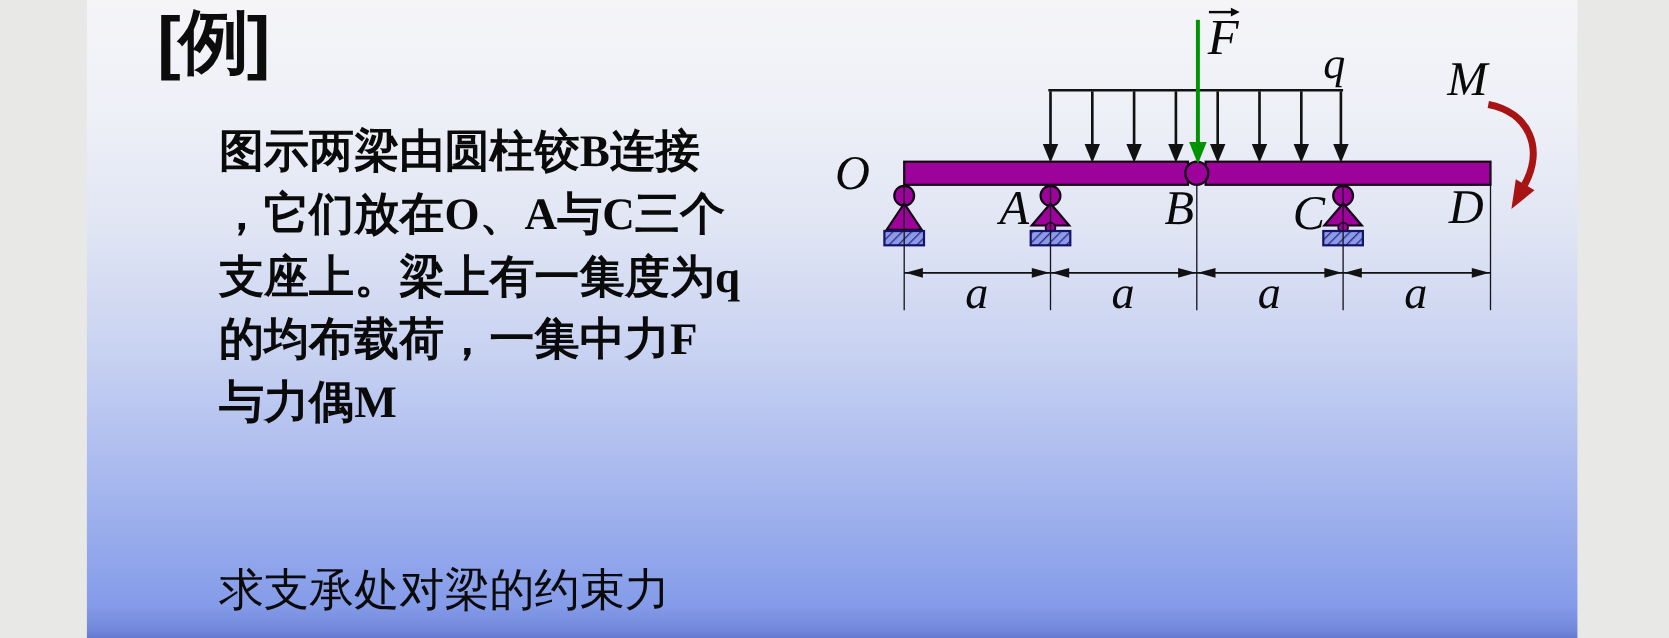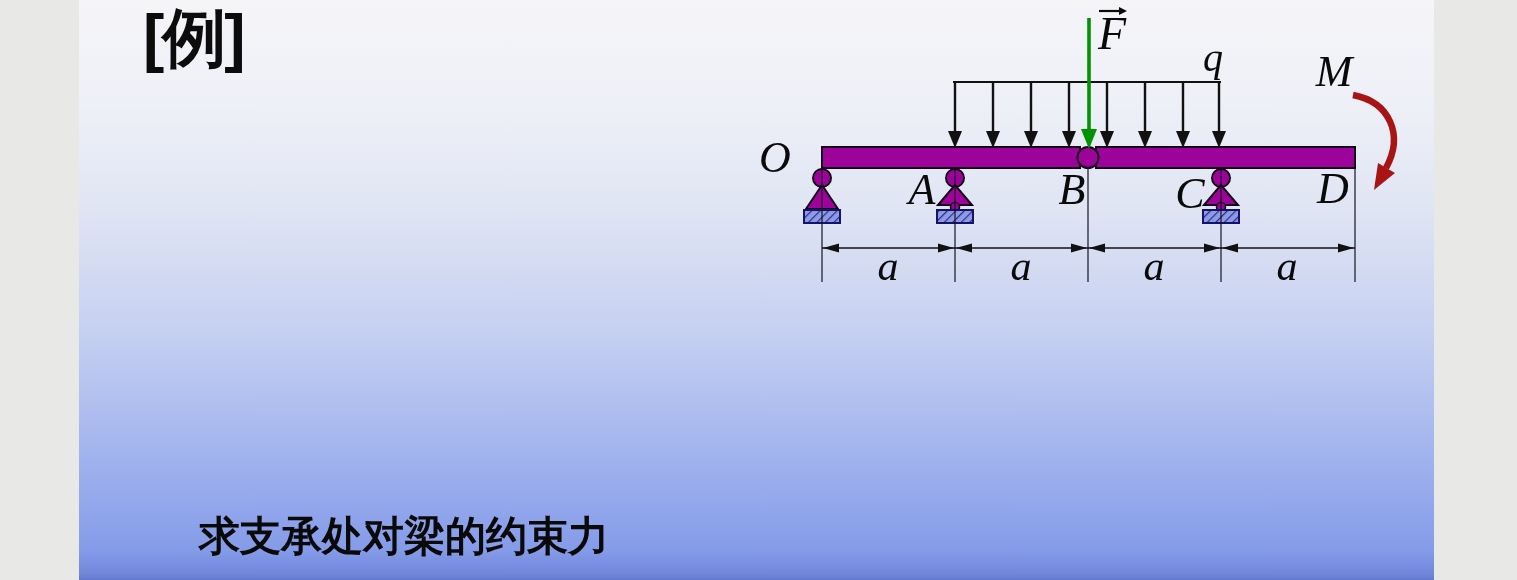--- a/index.html
+++ b/index.html
@@ -9,32 +9,39 @@
   .slide{position:absolute;left:79px;top:0;width:1355px;height:580px;
          background:linear-gradient(180deg,#f5f5f8 0%,#eef0f7 18%,#e0e5f4 36%,
                     #c7d1f1 56%,#a6b7ee 76%,#849be9 95%,#7186d8 99%,#6379cf 100%);}
   .slide-title{position:absolute;left:64px;top:0px;
          font-family:"Liberation Sans",sans-serif;font-weight:800;
          font-size:64px;line-height:76px;color:#0c0c0c;letter-spacing:-2px;}
   .para{position:absolute;left:120px;top:109px;width:580px;
         font-size:41px;line-height:57px;font-weight:700;color:#0a0a0a;}
   .para .line{white-space:nowrap;}
   .question{position:absolute;left:120px;top:512px;width:600px;
-        font-size:41px;line-height:48px;font-weight:700;color:#0a0a0a;white-space:nowrap;}
+        font-size:41px;line-height:48px;font-weight:400;color:#0a0a0a;white-space:nowrap;}
   .diagram-svg{position:absolute;left:671px;top:0;}
   .lbl{font-family:"Liberation Serif",serif;font-style:italic;fill:#0a0a0a;}
 </style>
 </head>
 <body>
 
 <div class="stage">
   <div class="slide">
 
     <div class="slide-title">[例]</div>
 
+    <div class="para">
+      <div class="line">图示两梁由圆柱铰B连接</div>
+      <div class="line">，它们放在O、A与C三个</div>
+      <div class="line">支座上。梁上有一集度为q</div>
+      <div class="line">的均布载荷，一集中力F</div>
+      <div class="line">与力偶M</div>
+    </div>
 
     <div class="question">求支承处对梁的约束力</div>
 
     <svg class="diagram-svg" width="700" height="300" viewBox="0 0 700 300">
       <defs>
         <pattern id="hatch" width="6" height="6" patternUnits="userSpaceOnUse" patternTransform="rotate(45)">
           <rect width="6" height="6" fill="#8e9ae8"></rect>
           <line x1="0" y1="0" x2="0" y2="6" stroke="#273084" stroke-width="2.4"></line>
         </pattern>
       </defs>

